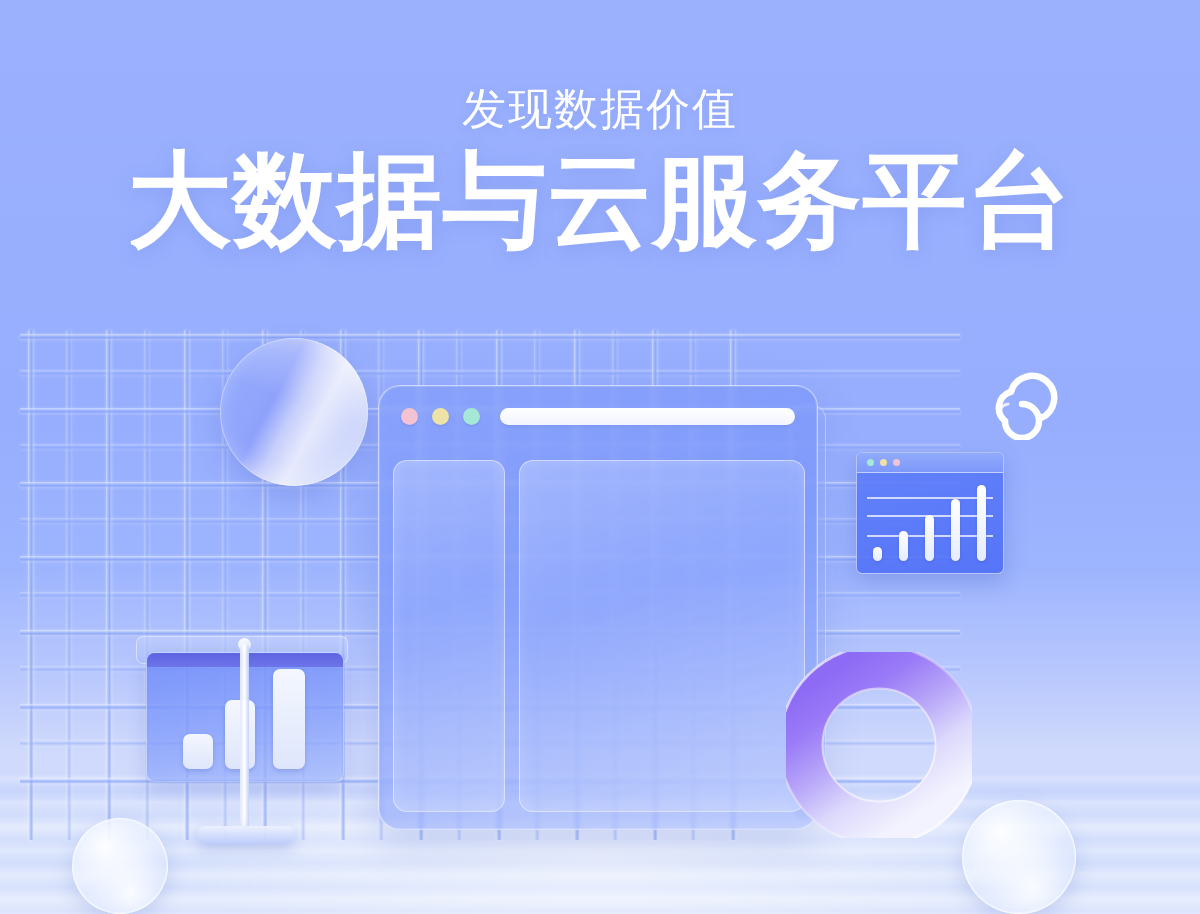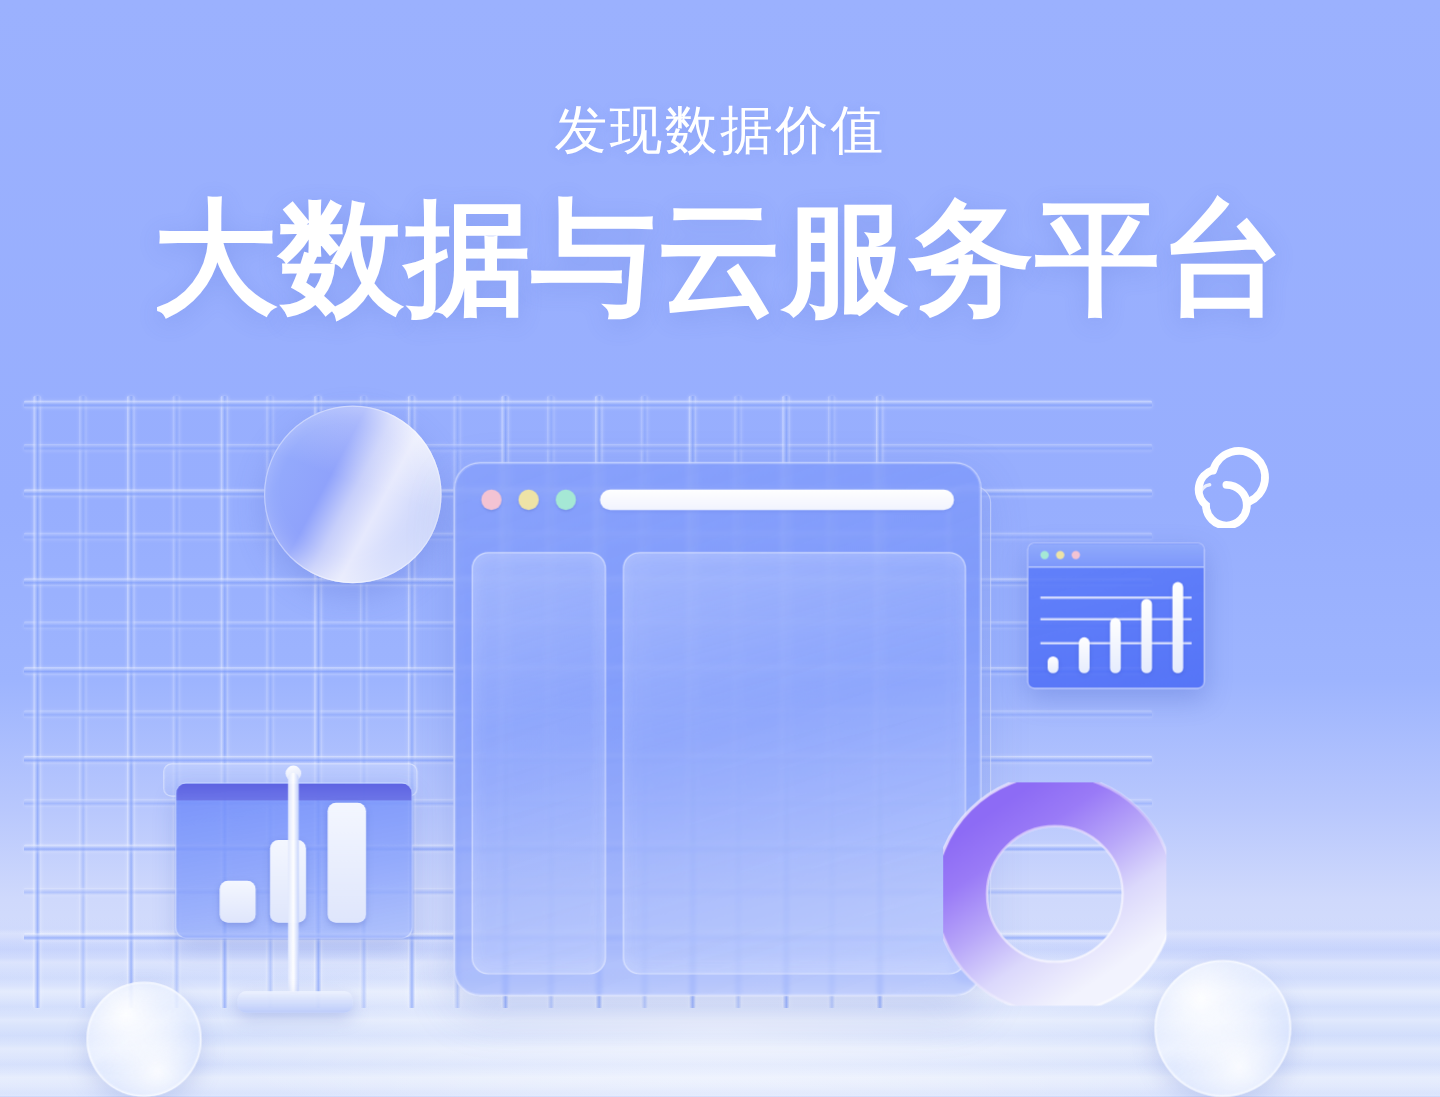--- a/index.html
+++ b/index.html
@@ -218,21 +218,21 @@
     position:absolute; left:0; right:0; top:84px;
     text-align:center; z-index:40;
     user-select:none;
   }
   .eyebrow {
     font-size:44px; line-height:1.14; font-weight:400;
     color:#ffffff; letter-spacing:2px;
     text-shadow:0 2px 10px rgba(80,105,210,.18);
   }
   .headline {
-    margin-top:24px;
+    margin-top:8px;
     font-size:104px; line-height:1.12; font-weight:900;
     color:#ffffff; letter-spacing:1px;
     text-shadow:0 4px 20px rgba(70,95,200,.20);
   }
   .tagline {
     margin-top:6px;
     font-size:27px; line-height:1.2; font-weight:400;
     color:#ffffff; letter-spacing:17px; text-indent:17px;
     text-shadow:0 2px 8px rgba(80,105,210,.18);
     opacity:.97;

